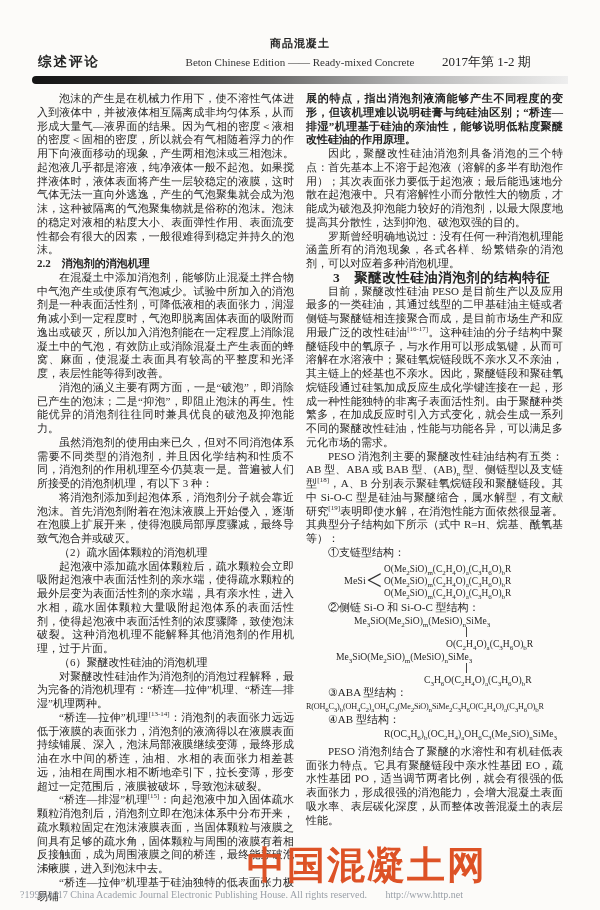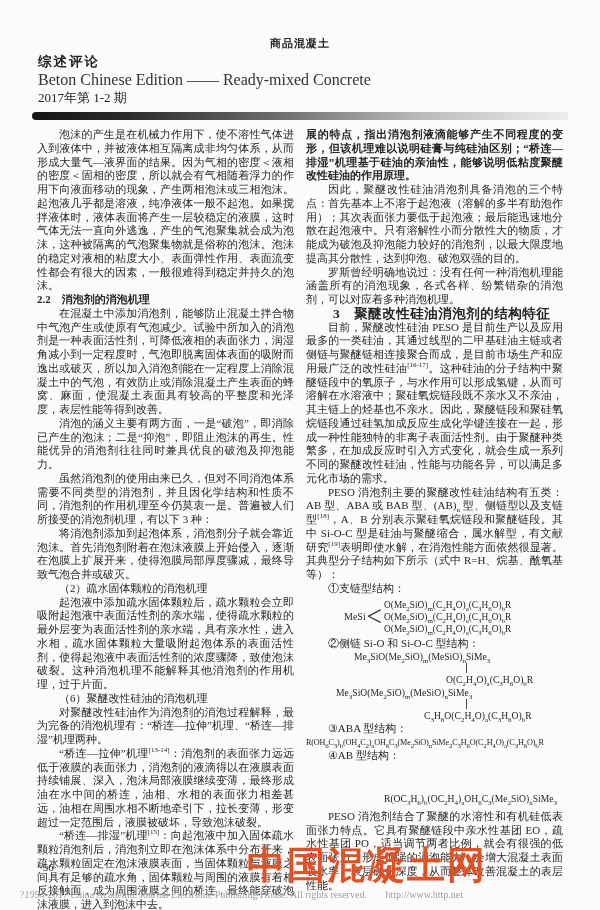--- a/index.html
+++ b/index.html
@@ -5,23 +5,23 @@
   html,body{margin:0;padding:0;background:#e9e9e9;}
   .page{
     position:relative; width:600px; height:910px; margin:0 auto;
     background:#fcfbf9; overflow:hidden;
     font-family:"Liberation Serif","DejaVu Serif",serif;
     color:#262626;
   }
   
   .hdr{padding-top:36px;}
   .hdr-cn{text-align:center; font-size:11px; font-weight:bold; letter-spacing:1px;}
-  .hdr-row{display:flex; align-items:baseline; padding:2px 38px 0 38px;flex-direction:column;}
+  .hdr-row{display:flex; align-items:baseline; padding:2px 38px 0 38px;}
   .hdr-section{font-size:13.5px; font-weight:bold; letter-spacing:2px; width:120px;}
-  .hdr-en{flex:1; text-align:center; font-size:16px; color:#333;}
+  .hdr-en{flex:1; text-align:center; font-size:11px; color:#333;}
   .hdr-issue{width:120px; font-size:13px;}
   .hdr-rule{
     height:8px; margin:5px 32px 0 32px; border-radius:4px 0 0 4px;
     background:linear-gradient(to right,#141414 0%,#2c2c2c 18%,#6a6a6a 45%,#b9b9b9 72%,#eeeeee 100%);
   }
   
   .cols{display:flex; gap:12px; padding:8px 37px 0 37px;}
   .col{width:257px; font-size:11px; line-height:13.75px; text-align:justify;}
   .col p{margin:0; text-indent:2em;}
   .col p.noindent{text-indent:0;font-weight:bold;}
@@ -36,21 +36,21 @@
   .branch{display:flex; align-items:center; margin:3px 0 2px 38px; line-height:12px;}
   .branch .mesi{font-size:10px; margin-right:2px;}
   .branch .brace{font-size:22px; font-weight:400; transform:scale(1.25,1.35); display:inline-block; margin:0 4px 0 0; color:#333;}
   .branch .stack div{font-size:9.3px; line-height:12px;}
   .f-main1{margin-left:48px;}
   .f-main2{margin-left:30px;}
   .f-side1{margin-left:140px;}
   .f-side2{margin-left:118px;}
   .pipe{height:10px; border-left:1px solid #444; margin-left:160px;}
   .f-aba{font-size:8.2px; margin-left:0; letter-spacing:-.2px;}
-  .f-ab{margin-left:78px; margin-bottom:5px;margin-top:29px;}
+  .f-ab{margin-left:78px; margin-bottom:5px;}
   
   .pageno{position:absolute; left:39px; top:861px; font-size:11px;}
   .watermark{
     position:absolute; left:247px; top:840px; font-size:38px; font-weight:bold;
     color:#dd5226; letter-spacing:2px; white-space:nowrap;
     font-family:"Liberation Sans","DejaVu Sans",sans-serif;
   }
   .copyright{
     position:absolute; left:20px; top:889px; width:570px;
     font-size:10px; color:#9aa0a8; white-space:nowrap;

